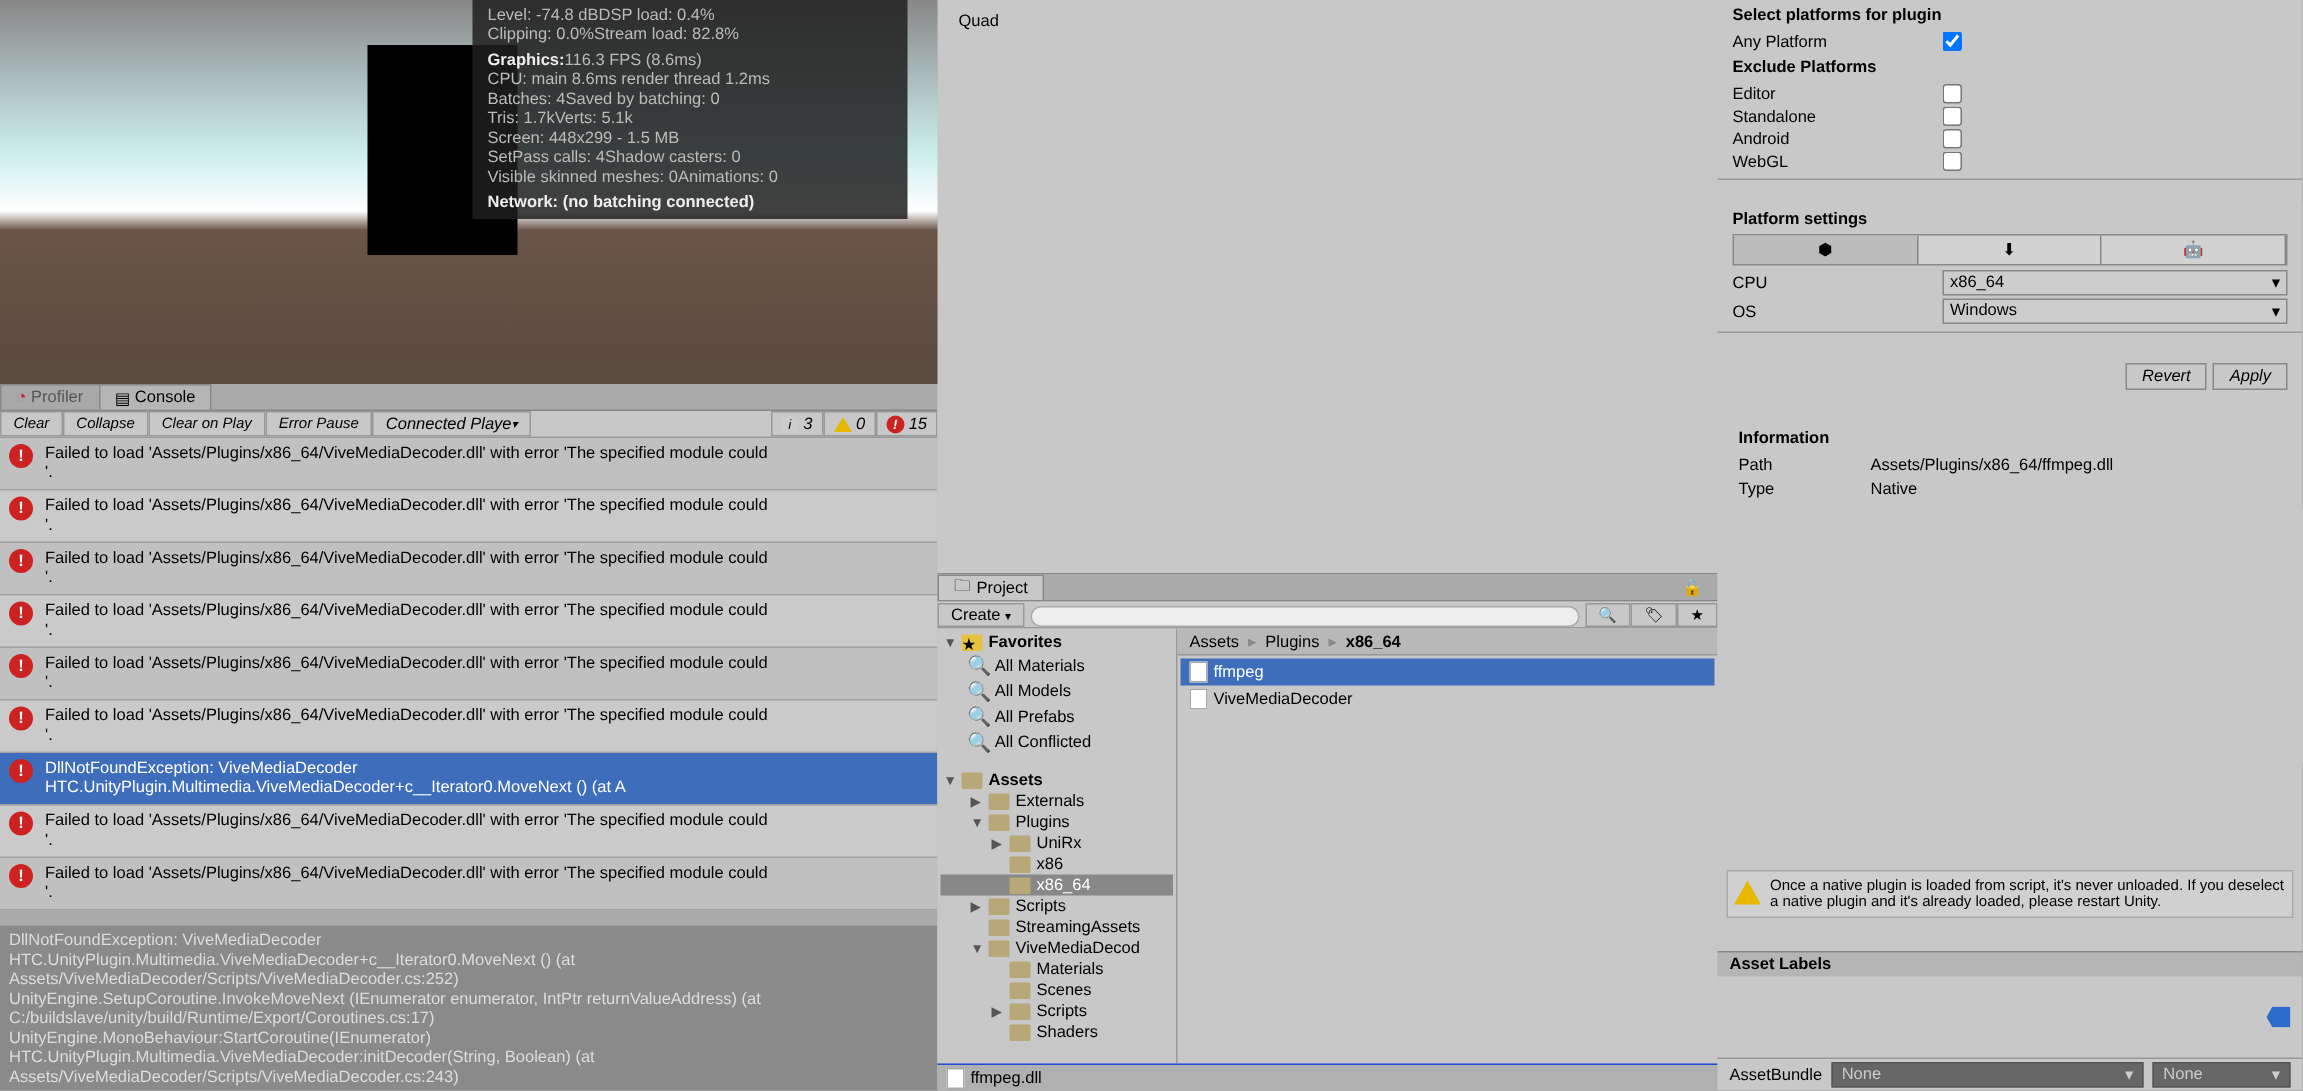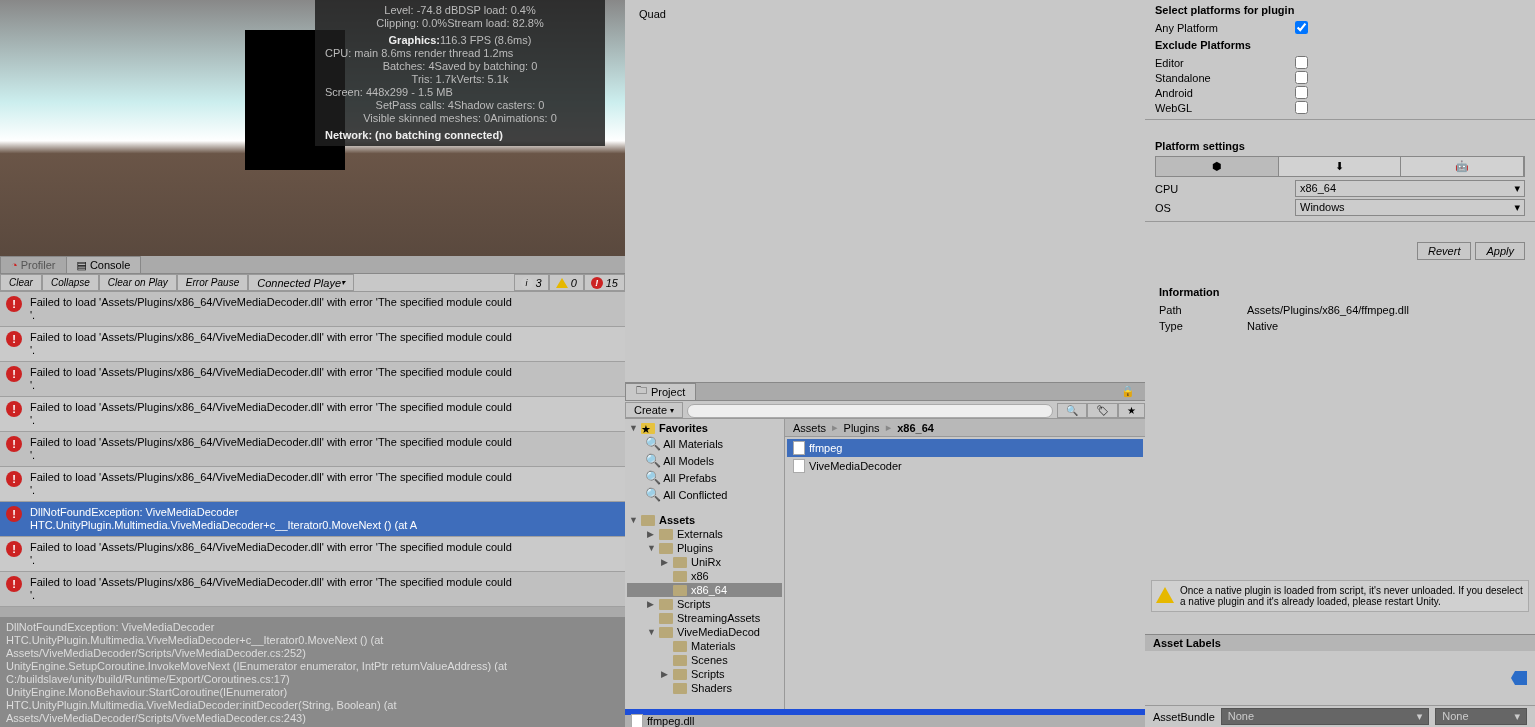--- a/index.html
+++ b/index.html
@@ -4,21 +4,21 @@
 <style>
 * { margin: 0; padding: 0; box-sizing: border-box; font-family: Arial, sans-serif; font-size: 11px; }
 body { background: #aaa; width: 1535px; height: 727px; overflow: hidden; display: flex; }
 .left-col { width: 625px; display: flex; flex-direction: column; }
 .mid-col { width: 520px; display: flex; flex-direction: column; background: #c8c8c8; }
 .right-col { flex: 1; display: flex; flex-direction: column; background: #c8c8c8; gap: 16px; }
 .viewport { height: 256px; background: linear-gradient(to bottom, #888 0%, #cee 40%, #fff 55%, #6a5547 60%, #5a493e 100%); position: relative; }
 .black-box { position: absolute; background:#000; left: 245px; top: 30px; width: 100px; height: 140px; }
 .stats-overlay { position: absolute; top: 0; left: 315px; background: rgba(30,30,30,0.85); color: #bbb; padding: 4px 10px; width: 290px; font-size: 10px; line-height: 13px; }
 .stats-overlay b { color: #eee; }
-.stats-row { display: flex; justify-content: center; }
+.stats-row { display: flex; justify-content: flex-start; }
 .tabs { background: #aaa; display: flex; height: 18px; border-bottom: 1px solid #888; }
 .tab { padding: 2px 10px; background: #b5b5b5; border: 1px solid #888; border-bottom: none; margin-right: -1px; display: flex; align-items: center; gap: 3px; cursor: pointer; }
 .tab.inactive { background: #a8a8a8; color: #555; }
 .toolbar { background: #c8c8c8; display: flex; height: 18px; border-bottom: 1px solid #999; font-style: italic; }
 .tbtn { padding: 1px 8px; border: 1px solid #999; background: #c8c8c8; cursor: pointer; font-size: 10px; display: flex; align-items: center; }
 .console-list { flex: 1; overflow-y: auto; background: #aaa; }
 .console-item { display: flex; align-items: flex-start; padding: 4px 6px; border-bottom: 1px solid #a0a0a0; background: #c0c0c0; gap: 8px; min-height: 28px; }
 .console-item.alt { background: #cacaca; }
 .console-item.sel { background: #3e6dbb; color: #fff; }
 .err-icon { width: 16px; height: 16px; border-radius: 50%; background: #c22; color: #fff; display: flex; align-items: center; justify-content: center; font-weight: bold; flex-shrink: 0; font-size: 11px; }
@@ -43,21 +43,21 @@
 .folder-icon { width: 14px; height: 11px; background: #b8a878; border-radius: 1px; margin-right: 2px; }
 .folder-icon.fav { background: #e6c23f; }
 .search-ico { color: #c69800; font-size: 13px; }
 .proj-content { flex: 1; display: flex; flex-direction: column; }
 .breadcrumb { background: #b8b8b8; padding: 2px 8px; display:flex; gap:6px; align-items:center; border-bottom:1px solid #999; }
 .bc-sep { color: #888; }
 .proj-files { flex: 1; padding: 2px; }
 .file-item { display: flex; align-items: center; padding: 2px 6px; gap: 4px; cursor:pointer; }
 .file-item.sel { background: #3e6dbb; color: #fff; }
 .file-ico { width: 12px; height: 14px; background: #fff; border:1px solid #aaa; }
-.proj-footer { background: #b0b0b0; padding: 2px 6px; display:flex; align-items:center; border-top:6px solid #1d4ed8; height:18px; }
+.proj-footer { background: #b0b0b0; padding: 2px 6px; display:flex; align-items:center; border-top:1px solid #1d4ed8; height:18px; }
 .insp-section { background: #c8c8c8; padding: 4px 10px; border-bottom: 1px solid #999; }
 .insp-title { font-weight: bold; font-size: 11px; margin-bottom: 4px; }
 .insp-row { display: flex; align-items: center; padding: 1px 0; }
 .insp-label { width: 140px; }
 .chk { width: 13px; height: 13px; }
 .platform-tabs { display:flex; border:1px solid #888; background:#d2d2d2; margin: 2px 0; }
 .pt-tab { flex: 1; text-align:center; padding:3px; border-right:1px solid #888; cursor:pointer; }
 .pt-tab.active { background: #bbb; }
 .select { flex:1; background:#ccc; border:1px solid #888; padding:1px 4px; font-size:10px; display:flex; justify-content:space-between; }
 .insp-btns { display:flex; justify-content:flex-end; gap:4px; padding:4px 10px;font-style:italic; }

